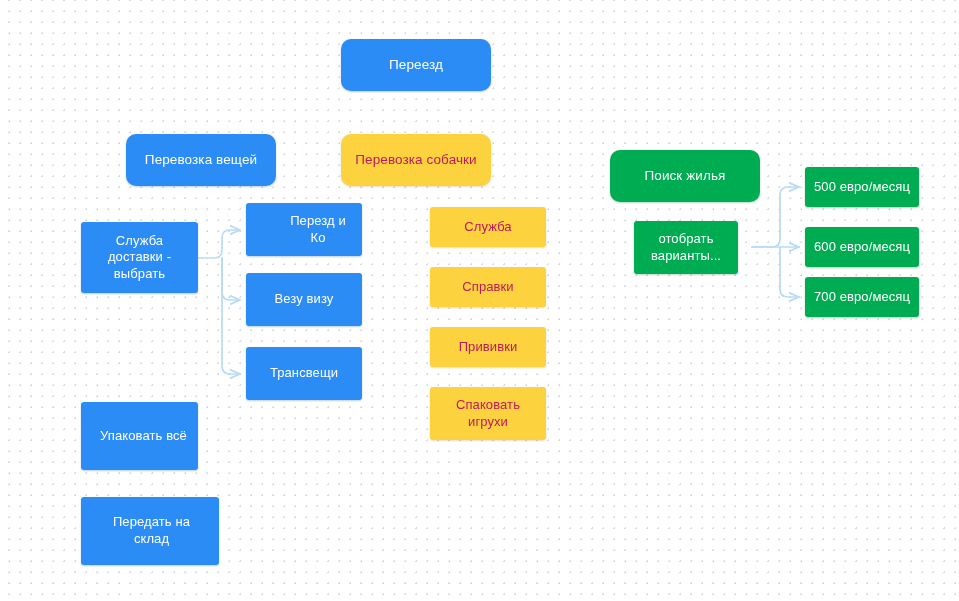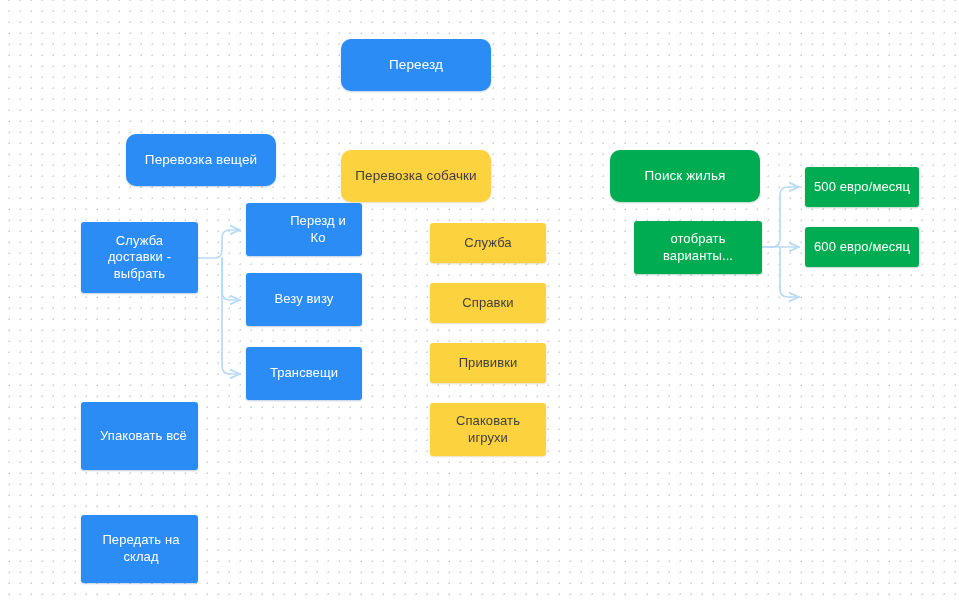--- a/index.html
+++ b/index.html
@@ -51,23 +51,22 @@
     border-radius: 3px;
     font-size: 13px;
   }
   .c-blue {
     background: #2b8cf5;
     color: #ffffff;
     box-shadow: 0 1px 2px rgba(30, 80, 150, 0.28);
   }
   .c-yellow {
     background: #fdd23f;
-    color: #404040;
+    color: #be185d;
     box-shadow: 0 1px 2px rgba(160, 120, 20, 0.25);
-    margin-top: 16px;
   }
   .c-green {
     background: #00ac52;
     color: #ffffff;
     box-shadow: 0 1px 2px rgba(10, 100, 55, 0.28);
   }
 </style>
 </head>
 <body>
 
@@ -114,21 +113,21 @@
   </div>
 
   <div class="node rect c-blue" style="left:246px; top:347px; width:116px; height:53px;">
     <span>Трансвещи</span>
   </div>
 
   <div class="node rect c-blue" style="left:81px; top:402px; width:117px; height:68px;padding-left:16px;">
     <span>Упаковать всё</span>
   </div>
 
-  <div class="node rect c-blue" style="left:81px; top:515px; width:117px; height:68px;padding-left:11px;">
+  <div class="node rect c-blue" style="left:81px; top:497px; width:138px; height:68px;padding-left:11px;">
     <span>Передать на
 склад</span>
   </div>
 
   <div class="node pill c-yellow" style="left:341px; top:134px; width:150px; height:52px;">
     <span>Перевозка собачки</span>
   </div>
 
   <div class="node rect c-yellow" style="left:430px; top:207px; width:116px; height:40px;">
     <span>Служба</span>
@@ -144,27 +143,30 @@
 
   <div class="node rect c-yellow" style="left:430px; top:387px; width:116px; height:53px;">
     <span>Спаковать
 игрухи</span>
   </div>
 
   <div class="node pill c-green" style="left:610px; top:150px; width:150px; height:52px;">
     <span>Поиск жилья</span>
   </div>
 
-  <div class="node rect c-green" style="left:634px; top:221px; width:128px; height:53px;">
+  <div class="node rect c-green" style="left:634px; top:221px; width:104px; height:53px;">
     <span>отобрать
 варианты...</span>
   </div>
 
   <div class="node rect c-green" style="left:805px; top:167px; width:114px; height:40px;align-items:center;">
     <span>500 евро/месяц</span>
   </div>
 
   <div class="node rect c-green" style="left:805px; top:227px; width:114px; height:40px;">
     <span>600 евро/месяц</span>
   </div>
 
+  <div class="node rect c-green" style="left:805px; top:277px; width:114px; height:40px;">
+    <span>700 евро/месяц</span>
+  </div>
 
 </div>
 
 </body></html>

